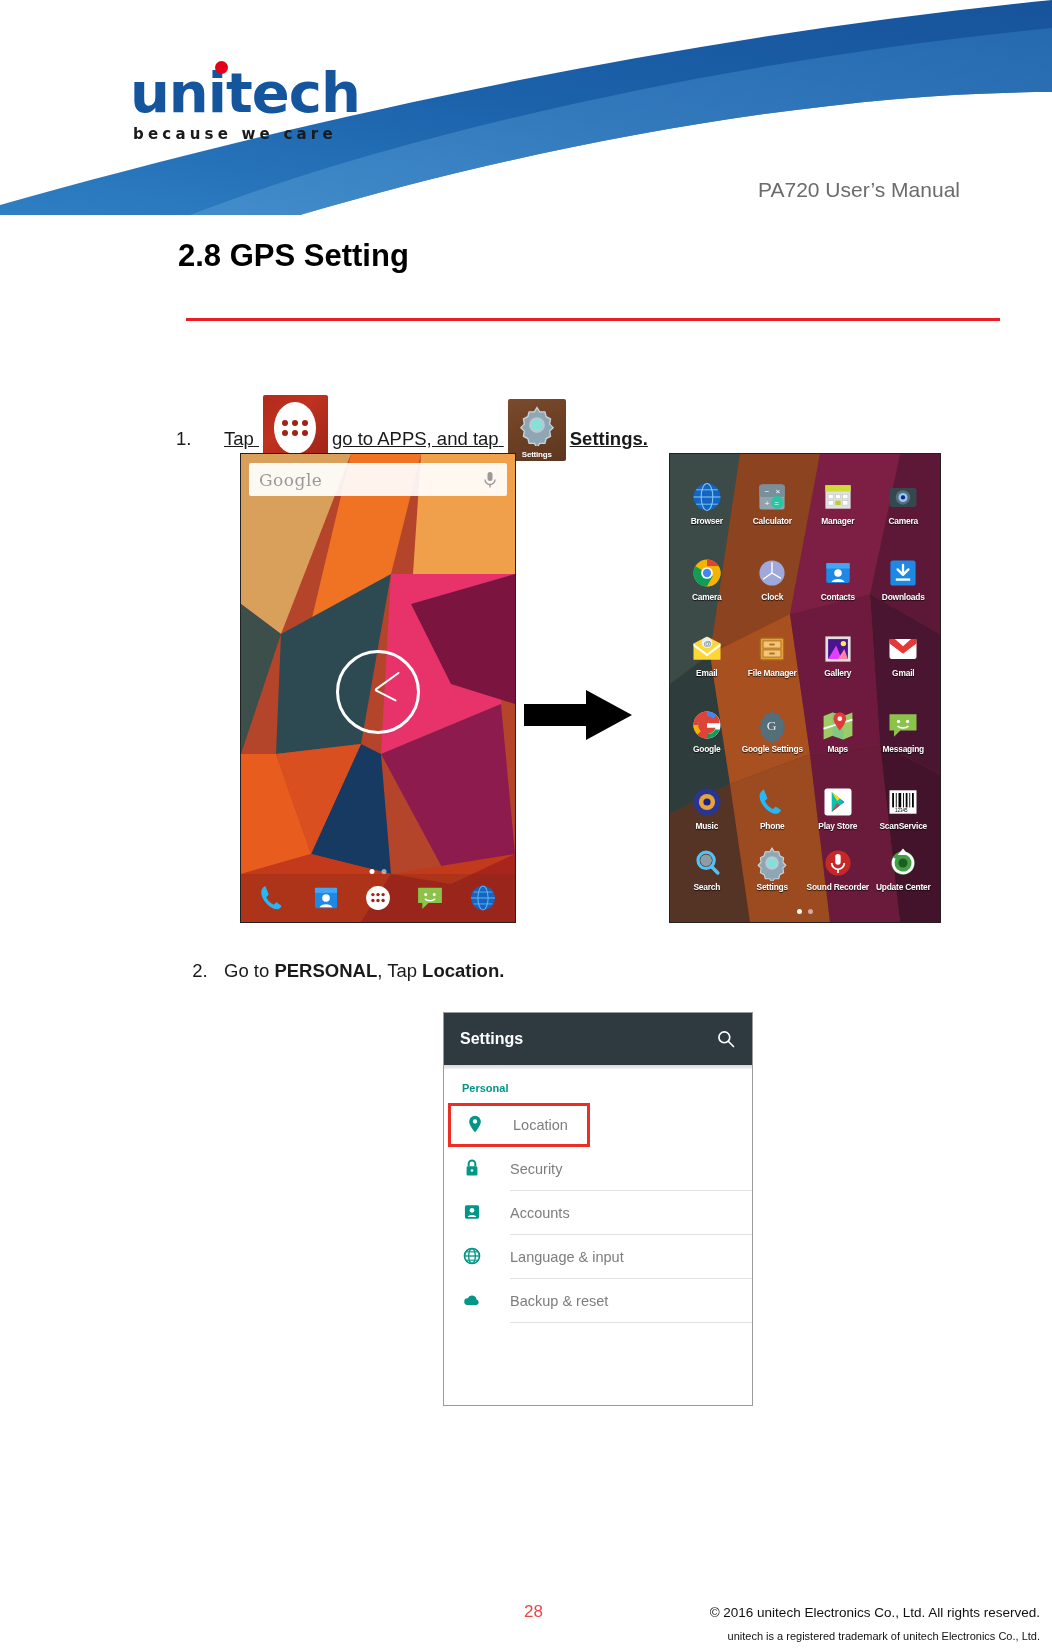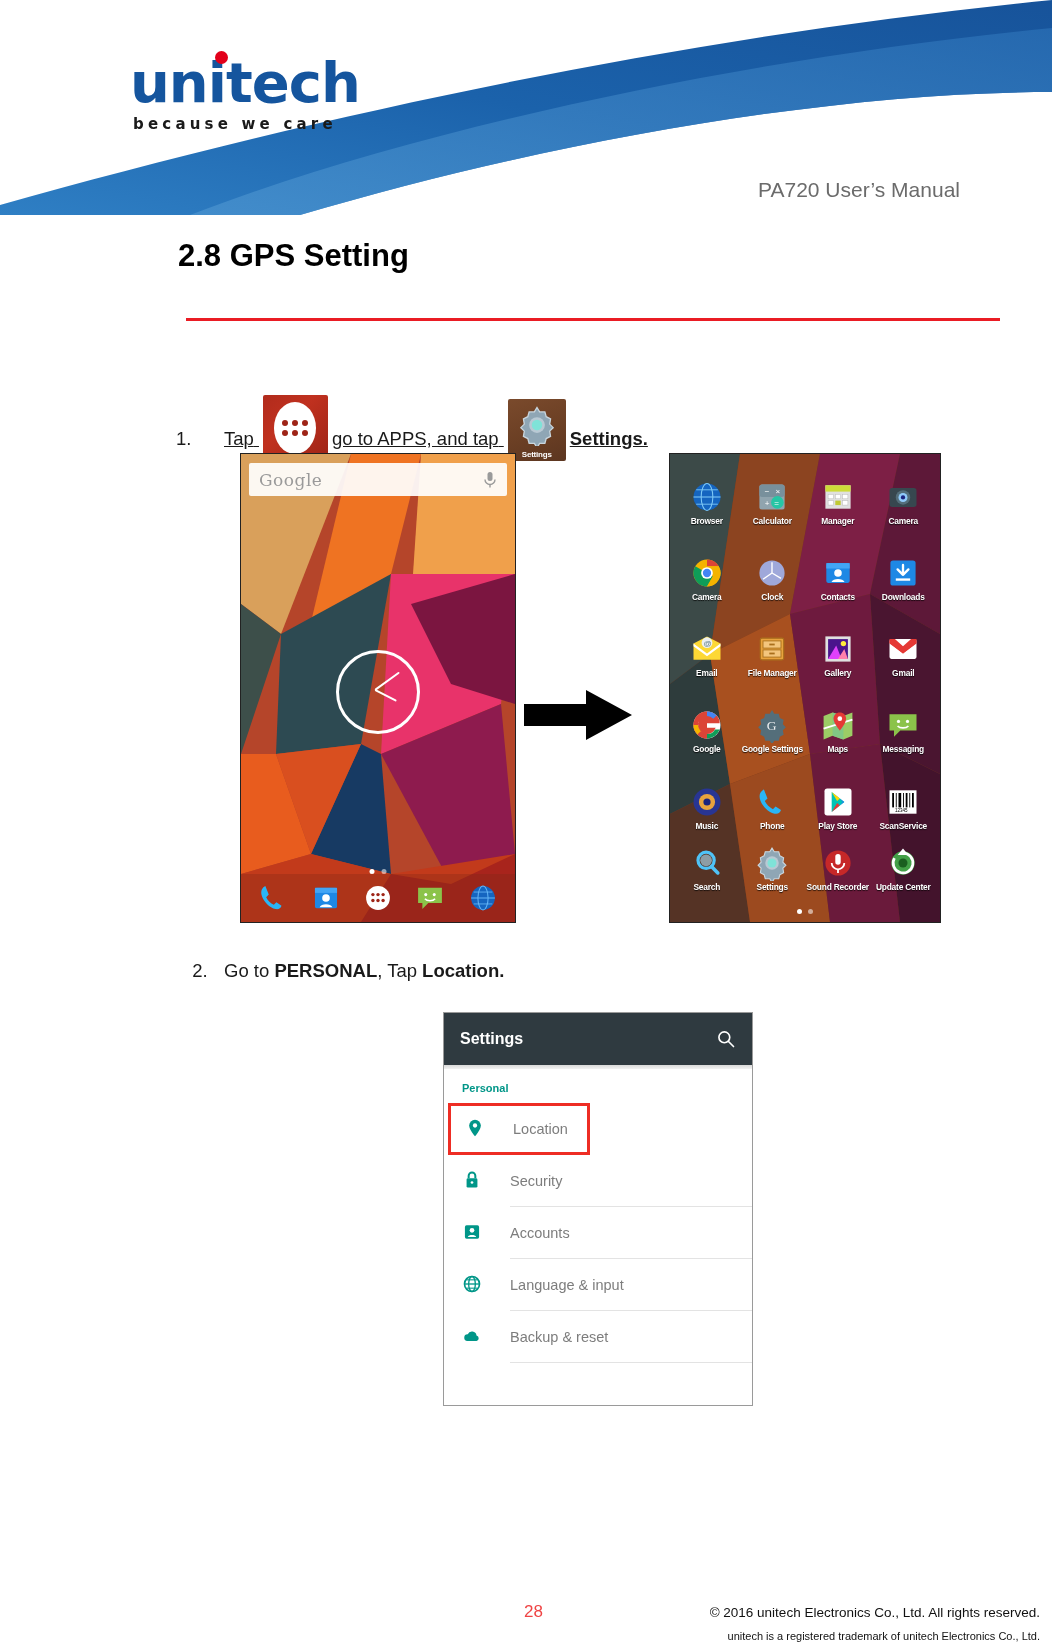--- a/index.html
+++ b/index.html
@@ -8,21 +8,21 @@
     background:#ffffff;
     font-family:"Liberation Sans", sans-serif;
     position:relative;
     overflow:hidden;
     -webkit-font-smoothing:antialiased;
   }
 
   
   .header{position:absolute;left:0;top:0;width:1052px;height:215px;overflow:hidden;}
   .swoosh{position:absolute;left:0;top:0;width:1052px;height:215px;}
-  .logo{position:absolute;left:130px;top:55px;}
+  .logo{position:absolute;left:130px;top:65px;}
   .logo-word{
     font-family:"DejaVu Sans", sans-serif;
     font-size:56px;font-weight:bold;color:#15559e;
     letter-spacing:-1px;line-height:1;position:relative;
   }
   .logo-dot{
     position:absolute;width:13px;height:13px;border-radius:50%;
     background:#e2001a;left:85px;top:-4px;
   }
   .logo-tag{
@@ -141,21 +141,21 @@
   .set-appbar{
     height:52px;background:#2f3a40;display:flex;align-items:center;
     padding:0 16px;box-sizing:border-box;justify-content:space-between;
   }
   .set-appbar .ttl{color:#fff;font-size:16px;font-weight:bold;}
   .set-strip{height:4px;background:linear-gradient(#d9d9d9,#f2f2f2);}
   .set-personal{
     color:#009688;font-size:11px;font-weight:bold;padding:13px 0 9px 18px;
   }
   .set-row{
-    display:flex;align-items:center;height:52px;padding-left:18px;box-sizing:border-box;
+    display:flex;align-items:center;height:44px;padding-left:18px;box-sizing:border-box;
     position:relative;
   }
   .set-row .ri{width:22px;height:22px;margin-right:26px;flex:none;position:relative;}
   .set-row .rl{font-size:14.5px;color:#7d7d7d;}
   .set-row .sep{
     position:absolute;left:66px;right:0;bottom:0;height:1px;background:#e3e3e3;
   }
   .set-row.hl{border:3px solid #ee2d24;width:142px;box-sizing:border-box;margin-left:4px;padding-left:14px;}
   .f-page{position:absolute;left:524px;bottom:28px;font-size:17px;color:#ef4444;}
   .f-r1{position:absolute;right:12px;bottom:30px;font-size:13.5px;color:#111;}

